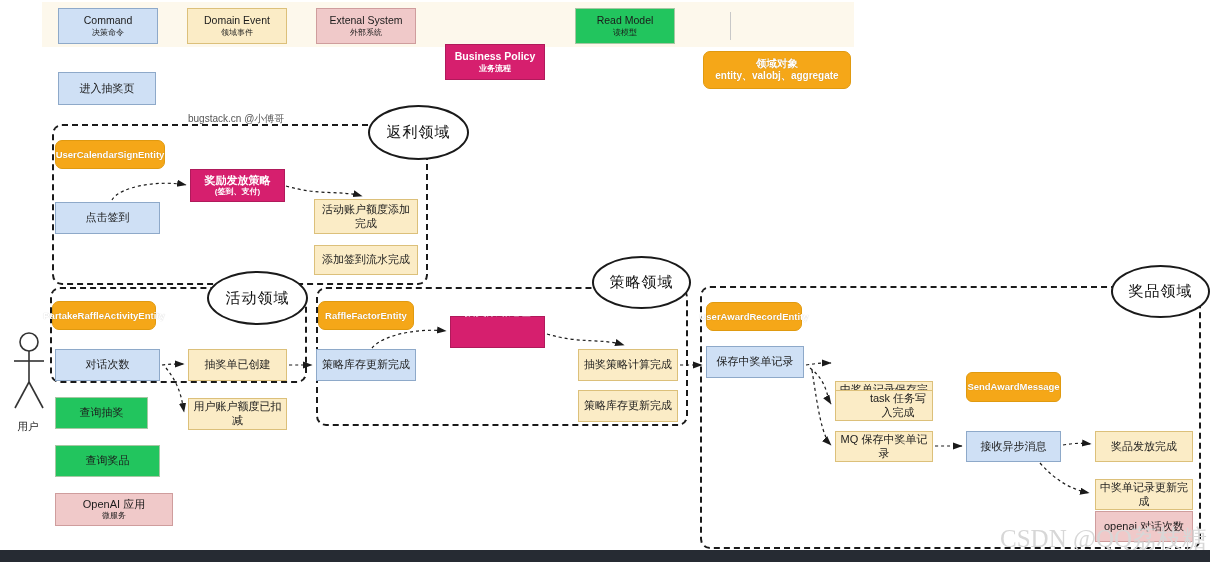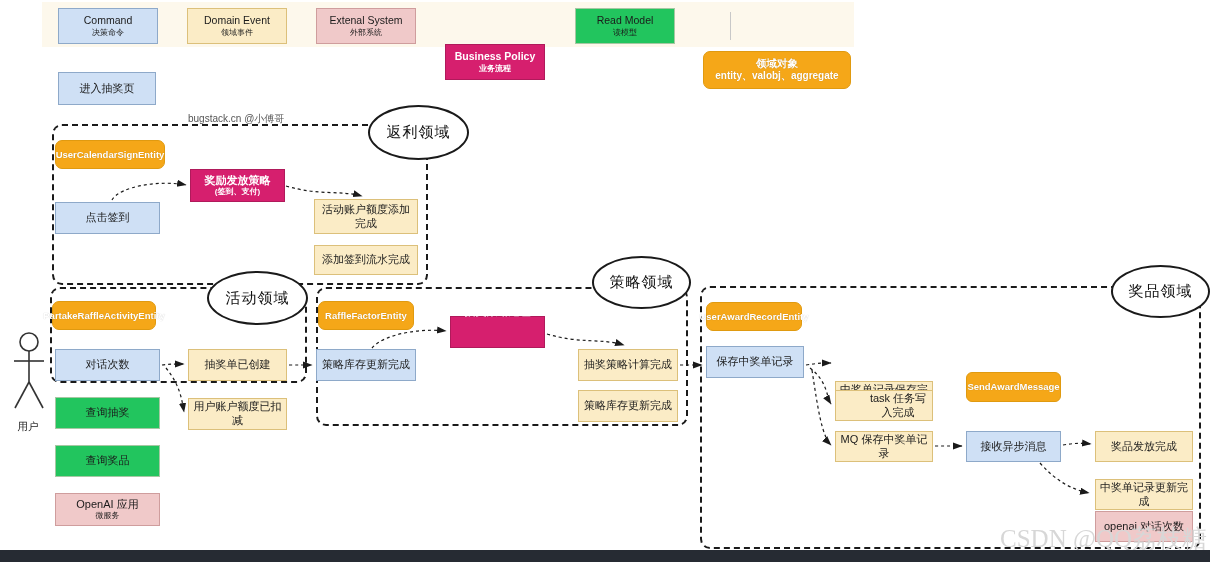--- a/index.html
+++ b/index.html
@@ -180,27 +180,27 @@
       </div>
       <div class="node t-command" style="left: 55px; top: 349px; width: 105px; height: 32px;">
         <span>对话次数</span>
       </div>
       <div class="node t-event" style="left: 188px; top: 349px; width: 99px; height: 32px;">
         <span>抽奖单已创建</span>
       </div>
       <div class="node t-event" style="left: 188px; top: 398px; width: 99px; height: 32px;">
         <span>用户账户额度已扣减</span>
       </div>
-      <div class="node t-read" style="left: 55px; top: 397px; width: 105px; height: 32px;">
+      <div class="node t-read" style="left: 55px; top: 397px; width: 93px; height: 32px;">
         <span>查询抽奖</span>
       </div>
       <div class="node t-read" style="left: 55px; top: 445px; width: 105px; height: 32px;">
         <span>查询奖品</span>
       </div>
-      <div class="node t-external" style="left: 55px; top: 493px; width: 105px; height: 33px;">
+      <div class="node t-external" style="left: 55px; top: 493px; width: 118px; height: 33px;">
         <span>OpenAI 应用</span>
         <span class="sub">微服务</span>
       </div>
       <div class="node t-aggregate" style="left: 318px; top: 301px; width: 96px; height: 29px;">
         <span>RaffleFactorEntity</span>
       </div>
       <div class="node t-command" style="left: 316px; top: 349px; width: 100px; height: 32px;">
         <span>策略库存更新完成</span>
       </div>
       <div class="node t-policy" style="left: 450px; top: 316px; width: 95px; height: 32px; gap: 31px;">

